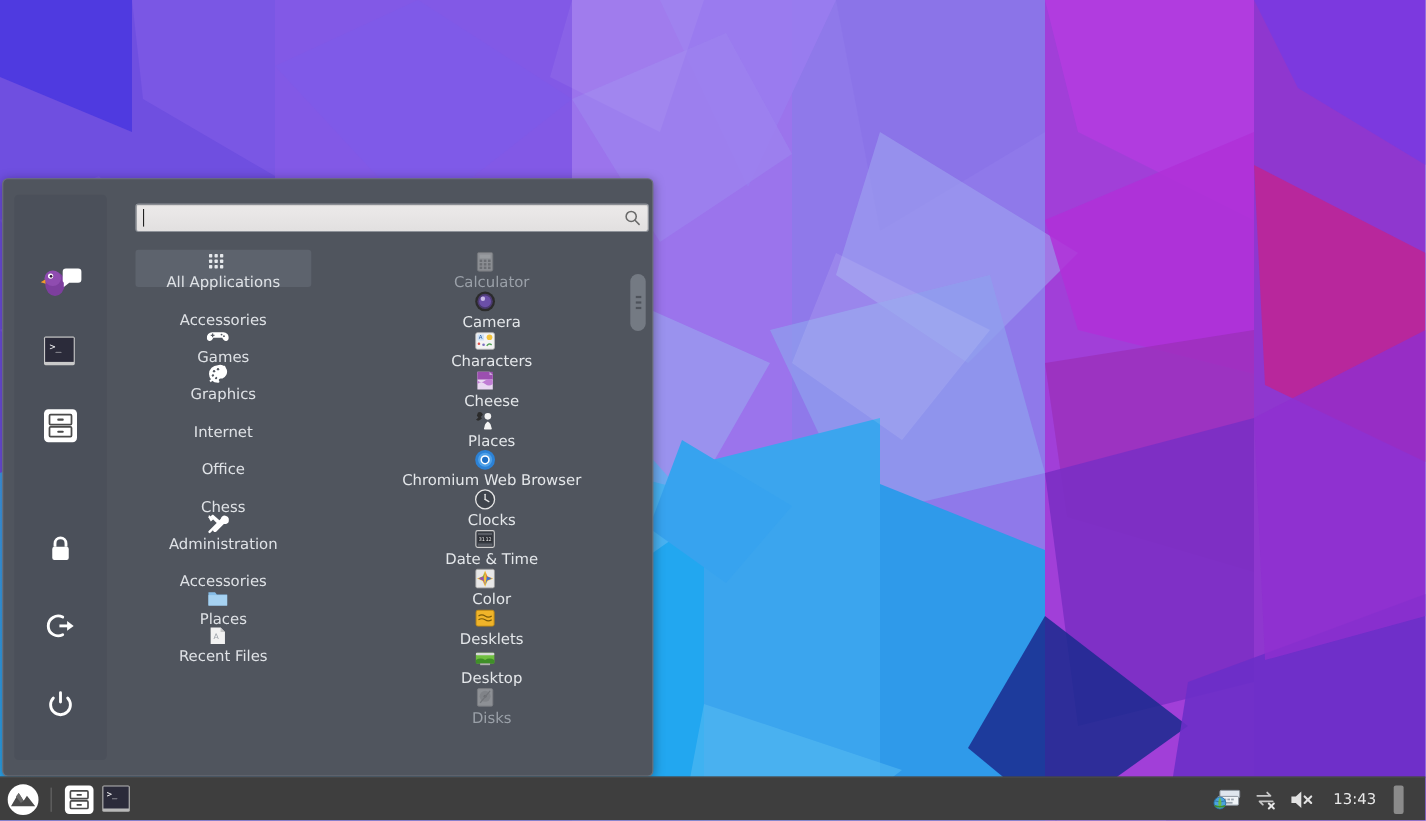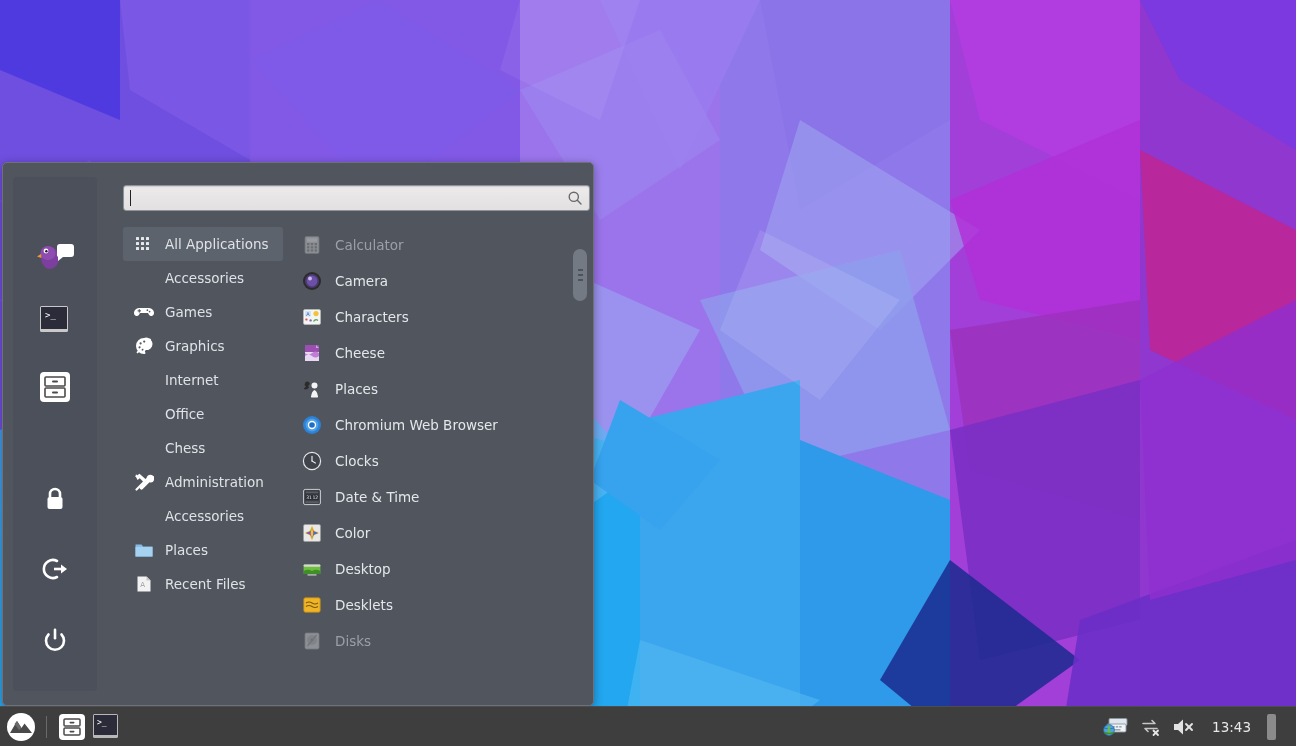--- a/index.html
+++ b/index.html
@@ -91,38 +91,40 @@
   
   #columns { display: flex; flex: 1; margin-top: 14px; overflow: hidden; }
 
   #categories { width: 160px; flex: 0 0 160px; padding-top: 2px; }
   .cat-item {
     display: flex; align-items: center;
     height: 34px;
     padding: 0 10px;
     border-radius: 3px;
     cursor: pointer;
+    flex-direction: column;
   }
   .cat-item.selected { background: #5d636d; }
   .cat-icon {
     width: 22px; height: 22px; flex: 0 0 22px;
     margin-right: 10px;
     display:flex; align-items:center; justify-content:center;
   }
   .cat-label { font-size: 13.5px; color: #dfe2e6; white-space: nowrap; }
 
   
   #applist-wrap { flex: 1; position: relative; padding-left: 14px; overflow: hidden; }
   #applist { padding-top: 2px; }
   .app-item {
     display: flex; align-items: center;
     height: 36px;
     padding-left: 4px;
     border-radius: 3px;
     cursor: pointer;
+    flex-direction: column;
   }
   .app-icon {
     width: 22px; height: 22px; flex: 0 0 22px;
     margin-right: 12px;
     display:flex; align-items:center; justify-content:center;
   }
   .app-label { font-size: 13.5px; color: #e4e7ea; white-space: nowrap; }
   .app-item.faded .app-label { color: #9aa0a8; }
   .app-item.faded .app-icon { opacity: .45; }
 
@@ -560,38 +562,38 @@
                     <polygon points="0,6 -1.8,1.8 -6,0 -1.8,-1.8" fill="#9b4fb0"></polygon>
                   </g>
                 </svg>
               </span>
               <span class="app-label">Color</span>
             </div>
 
             <div class="app-item">
               <span class="app-icon">
                 <svg width="20" height="20" viewBox="0 0 20 20">
+                  <rect x="1.8" y="2.8" width="16.4" height="14.4" rx="1.6" fill="#f0b429" stroke="#c08a10" stroke-width=".8"></rect>
+                  <path d="M4 8 q3-2 6 0 q3 2 6 0" stroke="#7a5a08" stroke-width="1.1" fill="none"></path>
+                  <path d="M4 11.5 q3-2 6 0 q3 2 6 0" stroke="#7a5a08" stroke-width="1.1" fill="none"></path>
+                </svg>
+              </span>
+              <span class="app-label">Desklets</span>
+            </div>
+
+            <div class="app-item">
+              <span class="app-icon">
+                <svg width="20" height="20" viewBox="0 0 20 20">
                   <rect x="1.6" y="5.5" width="16.8" height="9.6" rx="1" fill="#6fbf3f"></rect>
                   <rect x="1.6" y="5.5" width="16.8" height="2.2" rx="1" fill="#d8d8d8"></rect>
                   <path d="M1.6 12 q4.5-2.5 8.4 0 q4-2.5 8.4 0 v3.1 h-16.8 z" fill="#3f8f28"></path>
                   <rect x="5.5" y="15.1" width="9" height="1.6" fill="#b0b0b0"></rect>
                 </svg>
               </span>
               <span class="app-label">Desktop</span>
-            </div>
-
-            <div class="app-item">
-              <span class="app-icon">
-                <svg width="20" height="20" viewBox="0 0 20 20">
-                  <rect x="1.8" y="2.8" width="16.4" height="14.4" rx="1.6" fill="#f0b429" stroke="#c08a10" stroke-width=".8"></rect>
-                  <path d="M4 8 q3-2 6 0 q3 2 6 0" stroke="#7a5a08" stroke-width="1.1" fill="none"></path>
-                  <path d="M4 11.5 q3-2 6 0 q3 2 6 0" stroke="#7a5a08" stroke-width="1.1" fill="none"></path>
-                </svg>
-              </span>
-              <span class="app-label">Desklets</span>
             </div>
 
             <div class="app-item faded">
               <span class="app-icon">
                 <svg width="20" height="20" viewBox="0 0 20 20">
                   <rect x="3" y="2" width="14" height="16" rx="1.4" fill="#d8d8d8" stroke="#a6a6a6" stroke-width=".8"></rect>
                   <circle cx="10" cy="9" r="5" fill="#bcbcbc"></circle>
                   <circle cx="10" cy="9" r="1.4" fill="#8e8e8e"></circle>
                   <line x1="5.5" y1="15" x2="14.5" y2="4" stroke="#9a9a9a" stroke-width="1.2"></line>
                 </svg>

